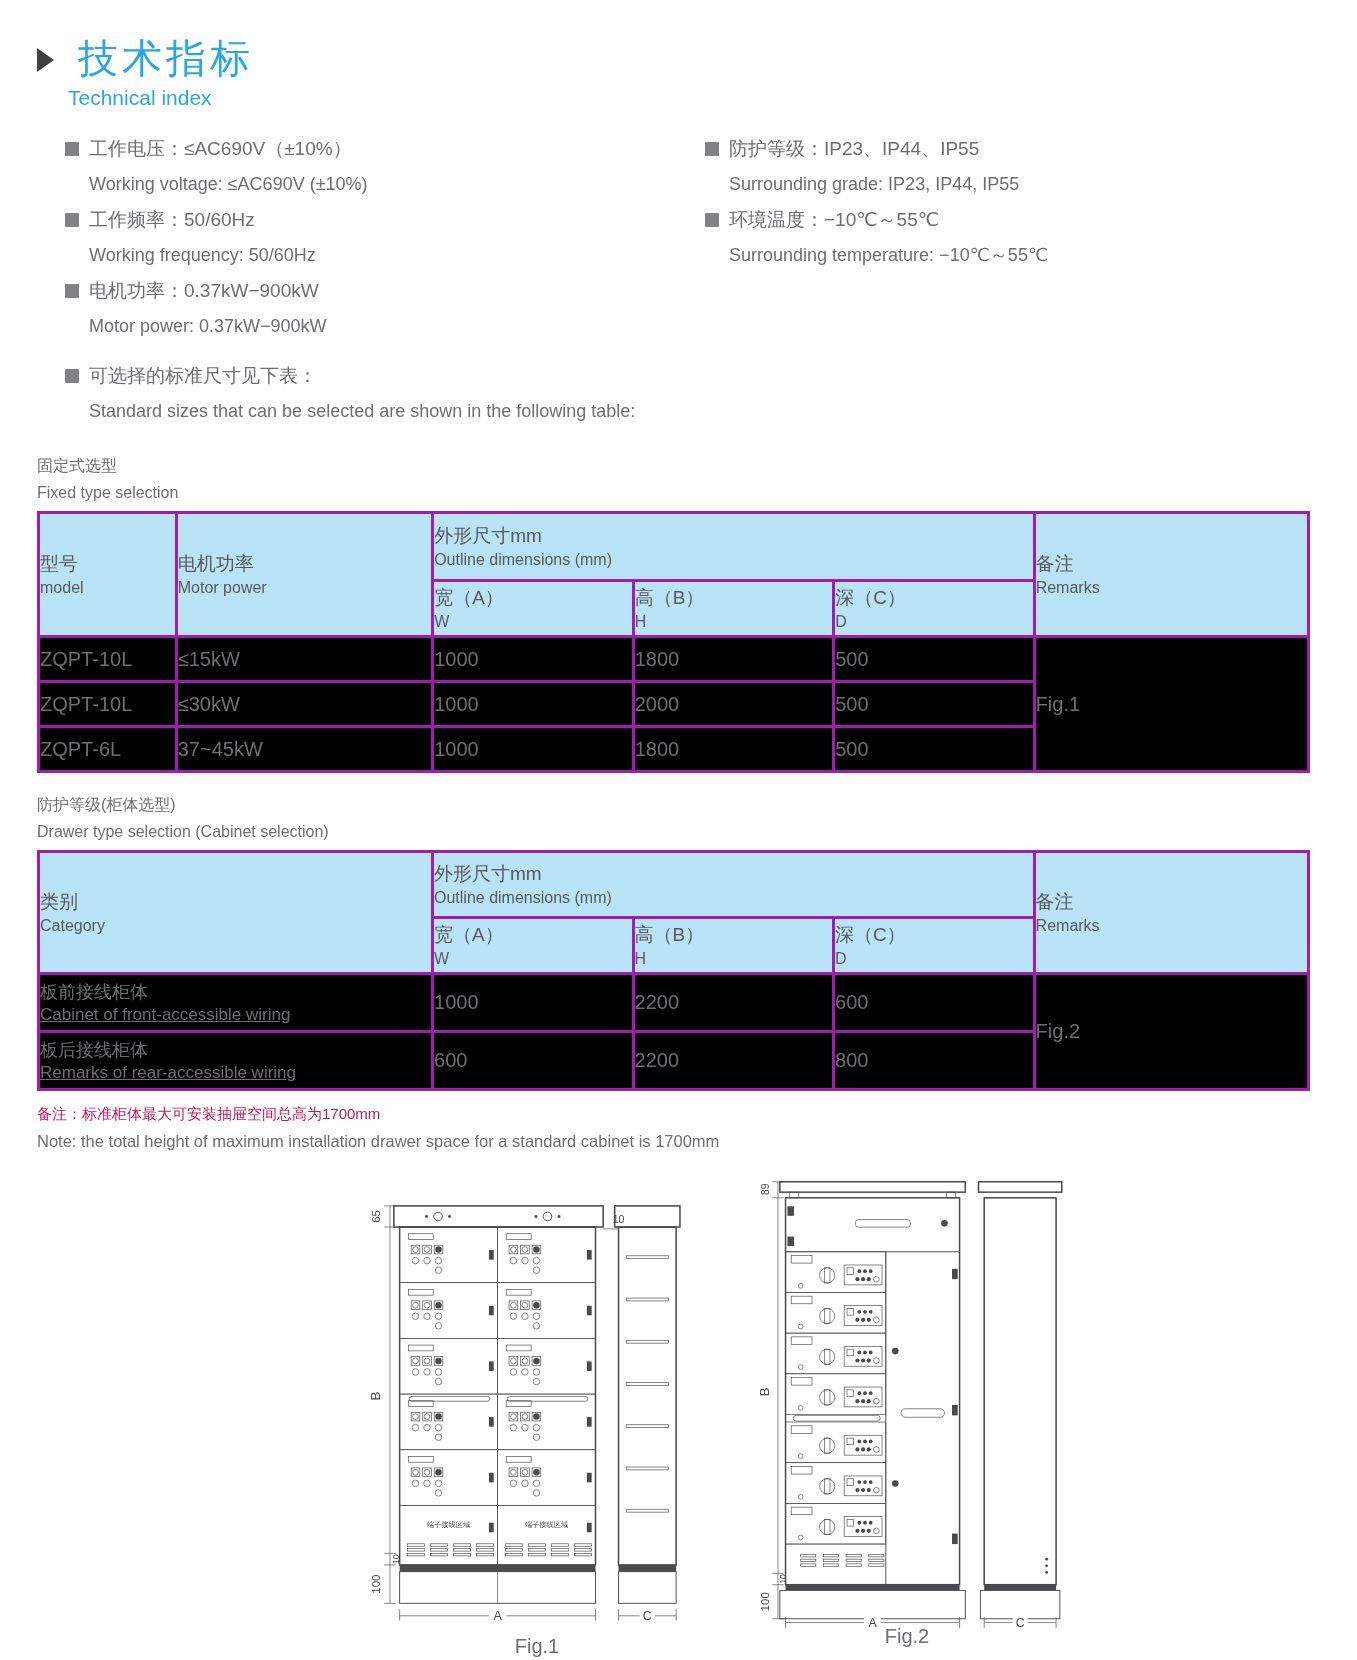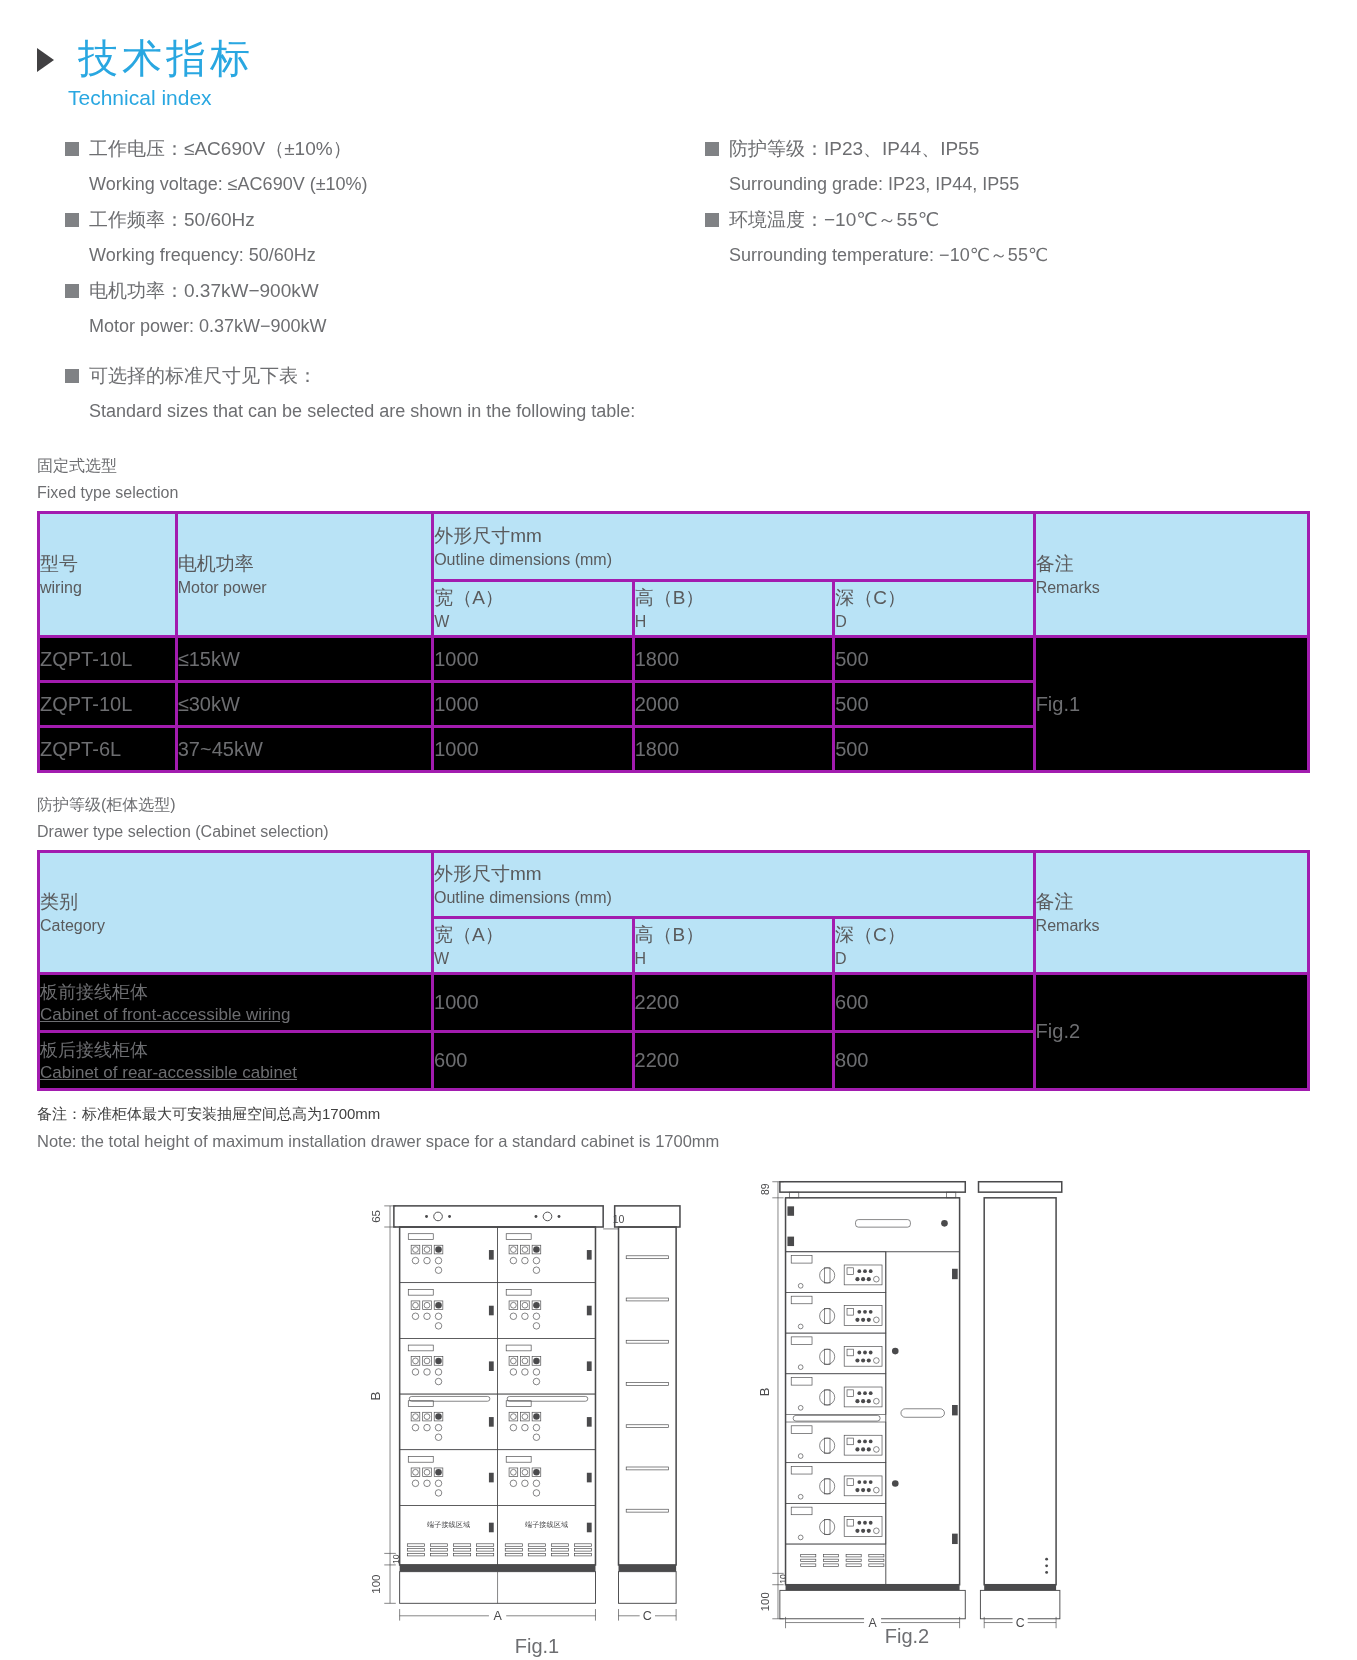--- a/index.html
+++ b/index.html
@@ -34,21 +34,21 @@
   td{border:3px solid #a21caf;text-align:left;vertical-align:middle;padding:0;}
   td.hd{background:#b9e3f6;color:#595a5c;}
   td.dc{background:#000000;color:#6d6e71;font-size:20px;}
   .h-zh{font-size:19px;line-height:26px;}
   .h-en{font-size:16px;line-height:21px;}
   .cat-zh{font-size:18px;line-height:24px;}
   .cat-en{font-size:17px;line-height:22px;text-decoration:underline;}
   .fig-ref{font-size:20px;color:#6d6e71;}
 
   
-  .note-zh{margin-top:14px;font-size:15px;color:#404040;}
+  .note-zh{margin-top:14px;font-size:15px;color:#be185d;}
   .note-en{margin-top:8px;font-size:16.5px;color:#6d6e71;}
 
   
   .figs{position:relative;height:545px;margin-top:6px;}
   .fig-svg{position:absolute;}
   #fig1-svg{left:330px;top:22px;}
   #fig2-svg{left:688px;top:0px;}
   .fig-caption{position:absolute;font-size:20px;color:#6d6e71;text-align:center;width:340px;}
   #fig1-caption{left:330px;top:478px;}
   #fig2-caption{left:700px;top:468px;}
@@ -132,21 +132,21 @@
         <col style="width:257px">
         <col style="width:201px">
         <col style="width:201px">
         <col style="width:201px">
         <col style="width:275px">
       </colgroup>
     <tbody>
         <tr style="height:68px">
       <td class="hd" rowspan="2">
         <div class="h-zh">型号</div>
-        <div class="h-en">wiring</div>
+        <div class="h-en">model</div>
       </td>
       <td class="hd" rowspan="2">
         <div class="h-zh">电机功率</div>
         <div class="h-en">Motor power</div>
       </td>
       <td class="hd" colspan="3">
         <div class="h-zh">外形尺寸mm</div>
         <div class="h-en">Outline dimensions (mm)</div>
       </td>
       <td class="hd" rowspan="2">
@@ -241,21 +241,21 @@
         <div class="cat-en">Cabinet of front-accessible wiring</div>
       </td>
       <td class="dc">1000</td>
       <td class="dc">2200</td>
       <td class="dc">600</td>
       <td class="dc fig-ref" rowspan="2">Fig.2</td>
     </tr>
     <tr style="height:58px">
       <td class="dc">
         <div class="cat-zh">板后接线柜体</div>
-        <div class="cat-en">Cabinet of rear-accessible cabinet</div>
+        <div class="cat-en">Remarks of rear-accessible wiring</div>
       </td>
       <td class="dc">600</td>
       <td class="dc">2200</td>
       <td class="dc">800</td>
     </tr>
   </tbody>
     </table>
 
   <div class="note-zh">备注：标准柜体最大可安装抽屉空间总高为1700mm</div>
   <div class="note-en">Note: the total height of maximum installation drawer space for a standard cabinet is 1700mm</div>

